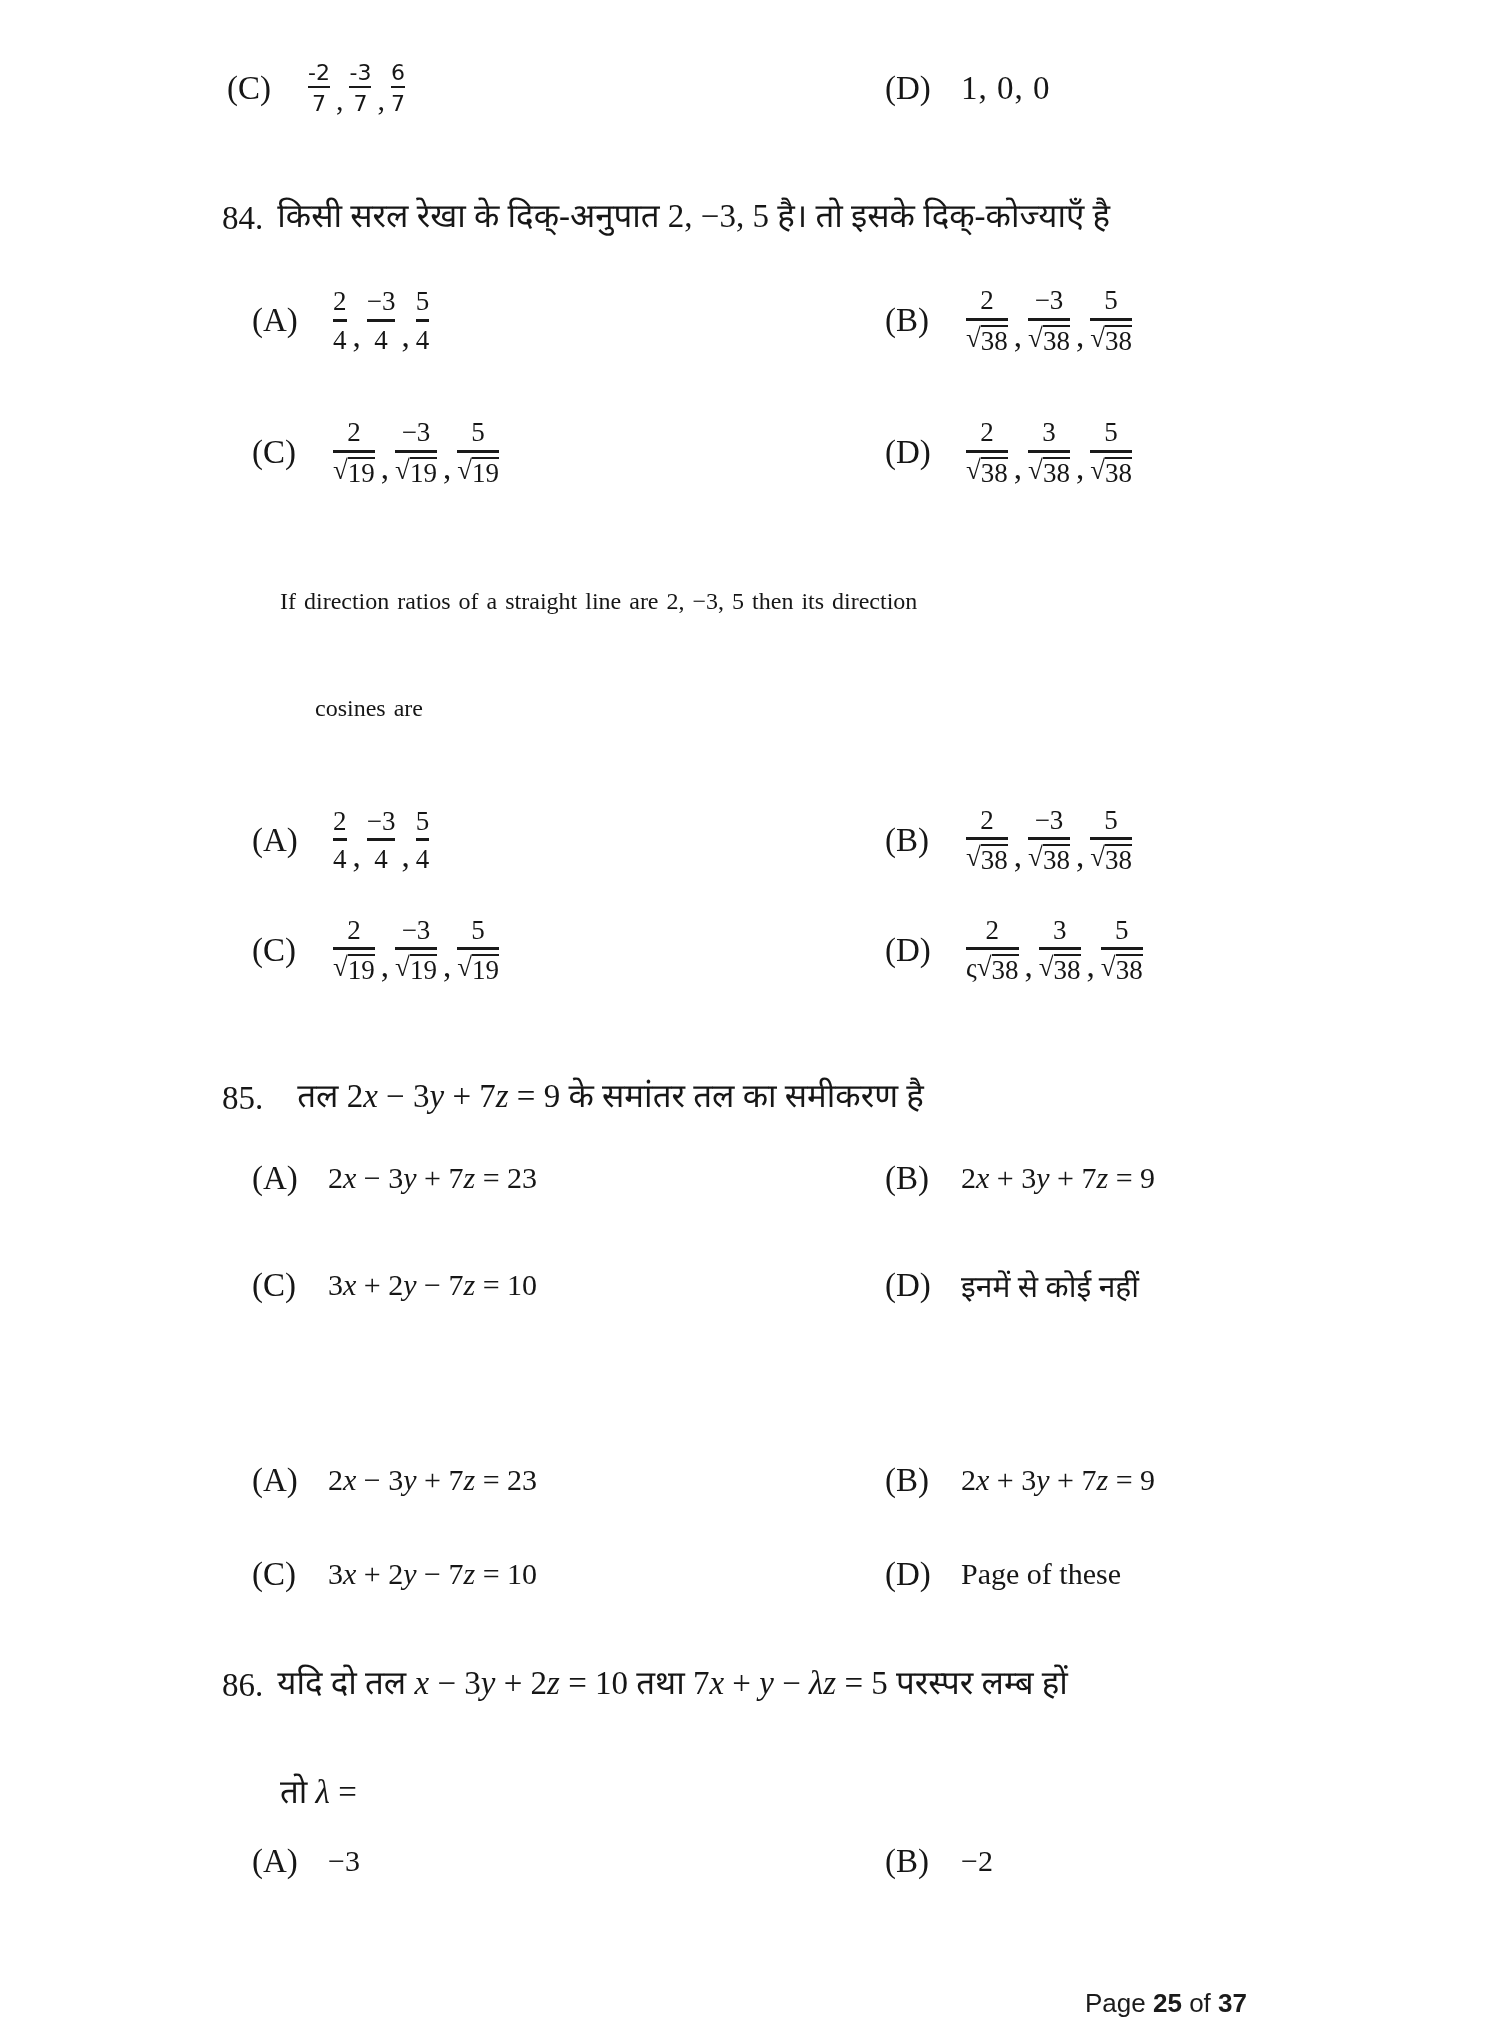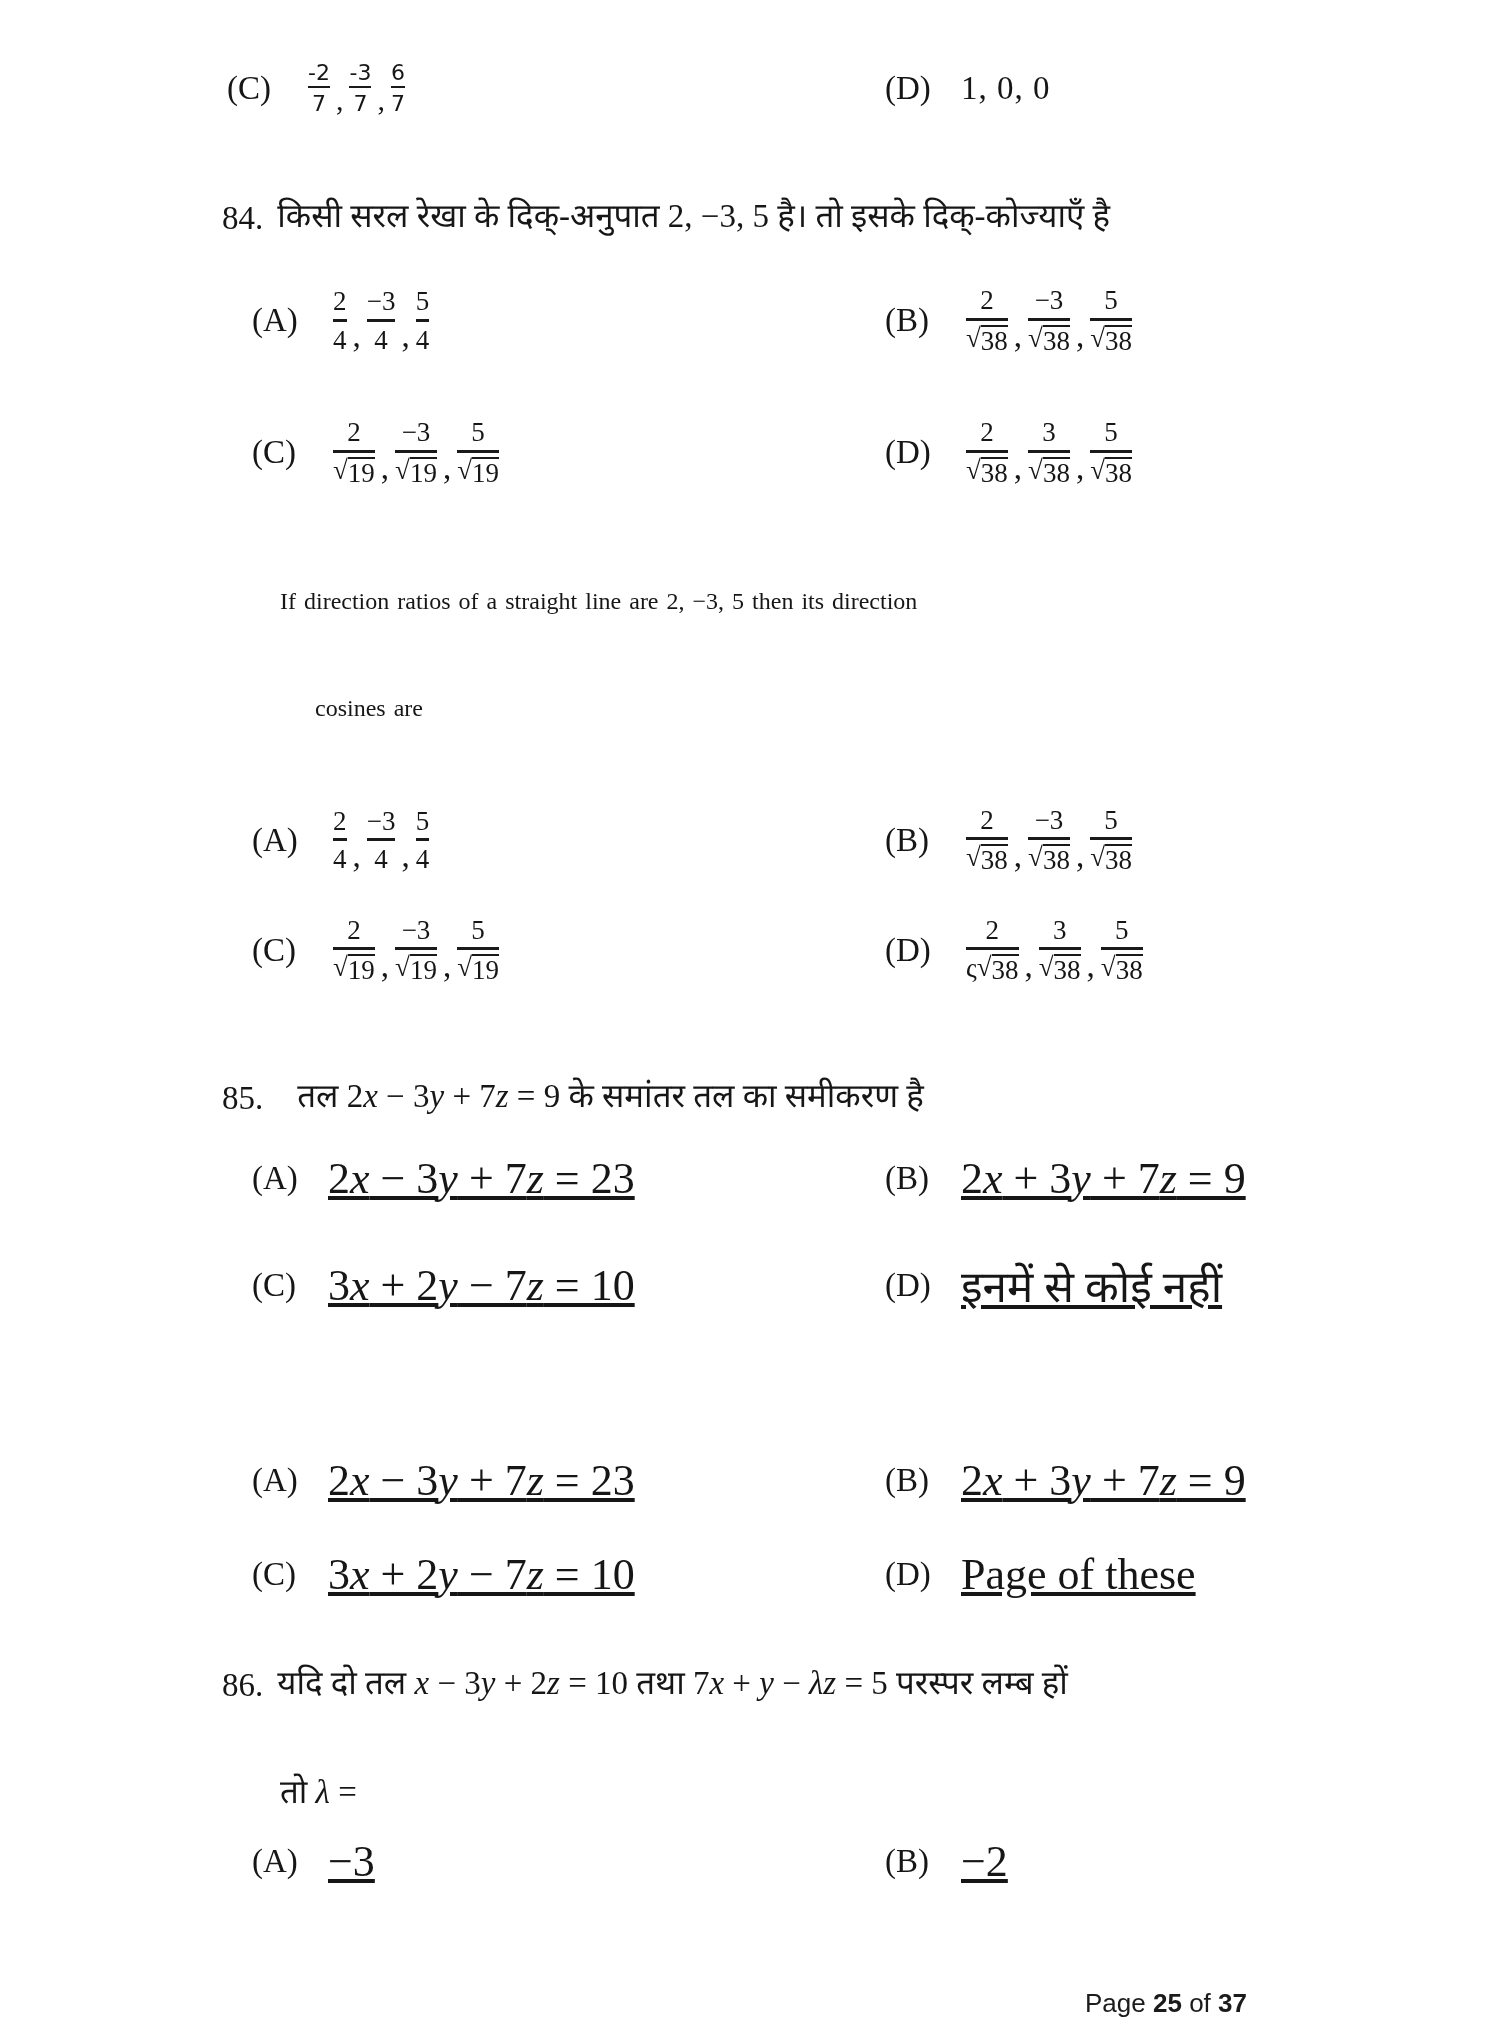--- a/index.html
+++ b/index.html
@@ -10,21 +10,21 @@
     overflow:hidden;
   }
   .line{position:absolute;display:flex;align-items:flex-end;font-size:33px;white-space:nowrap;}
   .qnum{margin-right:14px;}
   .qtext{white-space:nowrap;}
   .entext{font-size:24px;word-spacing:2px;}
   .opt{position:absolute;display:flex;align-items:center;white-space:nowrap;font-size:33px;}
   .olabel{min-width:60px;margin-right:16px;}
   .omath{display:inline-flex;align-items:center;}
   .oplain{font-size:33px;letter-spacing:1px;}
-  .eq{font-size:44px;text-decoration:underline;}
+  .eq{font-size:30px;}
   .eq i{font-family:"Liberation Serif","DejaVu Serif",serif;}
   .frac{display:inline-flex;flex-direction:column;align-items:center;
         font-size:27px;line-height:1.05;margin:0 5px;}
   .fbar{align-self:stretch;border-bottom:3px solid #1a1a1a;margin-top:3px;}
   .fden{padding-top:4px;display:inline-flex;align-items:flex-start;}
   .rt{line-height:1;}
   .rad{border-top:2.5px solid #1a1a1a;}
   .comma{transform:translateY(16px);margin:0 1px;}
   .small .frac{font-size:22px;font-family:"DejaVu Sans",sans-serif;}
   .small .fbar{border-bottom-width:2.5px;margin-top:2px;}

